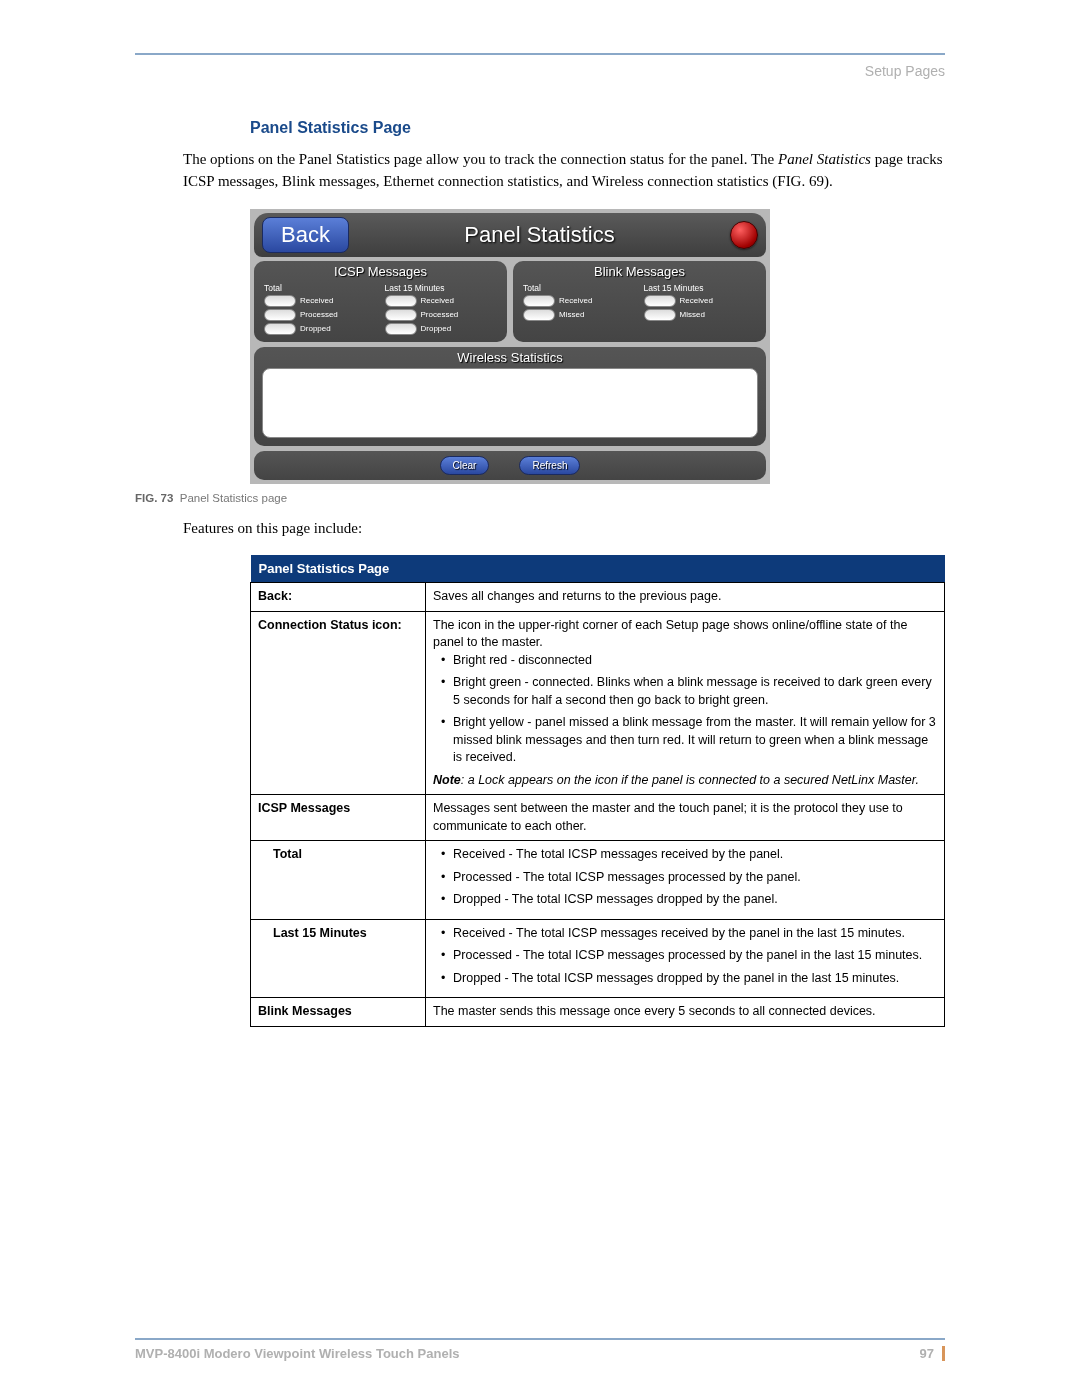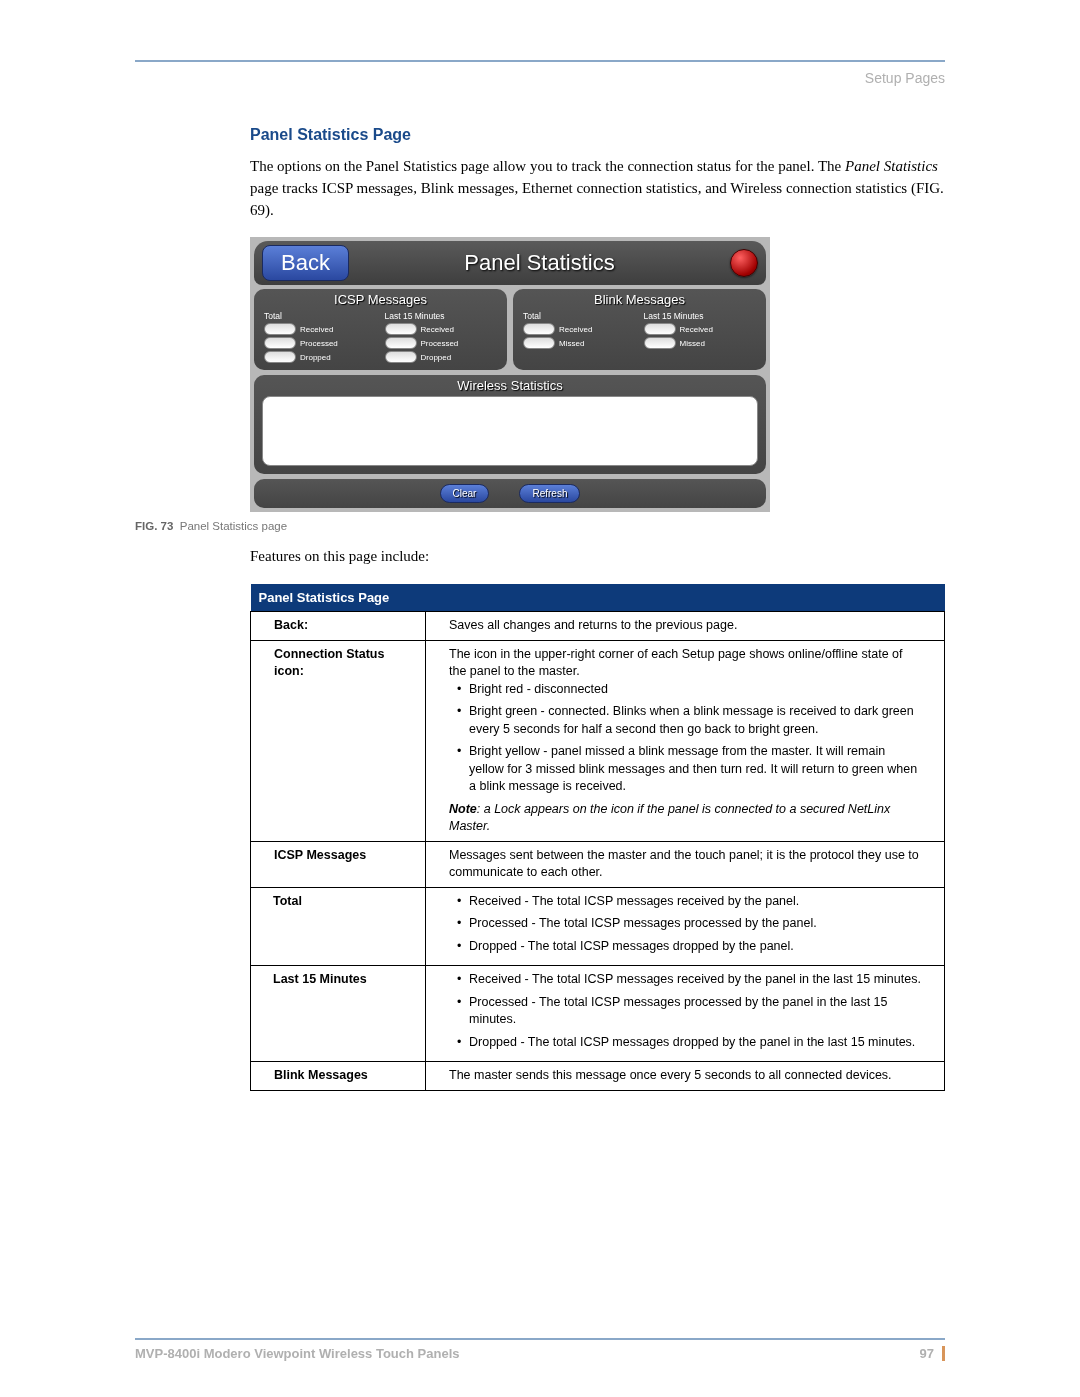--- a/index.html
+++ b/index.html
@@ -6,42 +6,42 @@
   body {
     width: 1080px;
     height: 1397px;
     background: #fff;
     font-family: Georgia, 'Times New Roman', serif;
     position: relative;
   }
   .page {
     position: absolute;
     left: 135px;
-    top: 60px;
+    top: 53px;
     width: 810px;
     border-top: 2px solid #8aa8c8;
     padding-top: 8px;
   }
   .header-right {
     text-align: right;
     color: #b0b0b0;
     font-family: Arial, sans-serif;
     font-size: 14px;
     margin-bottom: 40px;
   }
   .section-heading {
     color: #1a4a8a;
     font-family: Arial, sans-serif;
     font-weight: bold;
     font-size: 16px;
     margin-left: 115px;
     margin-bottom: 12px;
   }
   .body-text {
-    margin-left: 115px;
+    margin-left: 48px;
     font-size: 15px;
     line-height: 1.45;
     color: #000;
     margin-bottom: 16px;
   }
   .body-text .italic { font-style: italic; }
 
   
   .screenshot {
     margin-left: 115px;
@@ -180,21 +180,21 @@
   .feat-table th {
     background: #0d3a7a;
     color: #fff;
     text-align: left;
     font-weight: bold;
     padding: 6px 8px;
     font-size: 13px;
   }
   .feat-table td {
     border: 1px solid #000;
-    padding: 5px 23px;
+    padding: 5px 7px;
     vertical-align: top;
     line-height: 1.4;
   }
   .feat-table td.lbl {
     font-weight: bold;
     width: 175px;
     border-left: 1px solid #000;
   }
   .feat-table td.indent { padding-left: 22px; }
   .feat-table ul { list-style: none; padding-left: 10px; }

